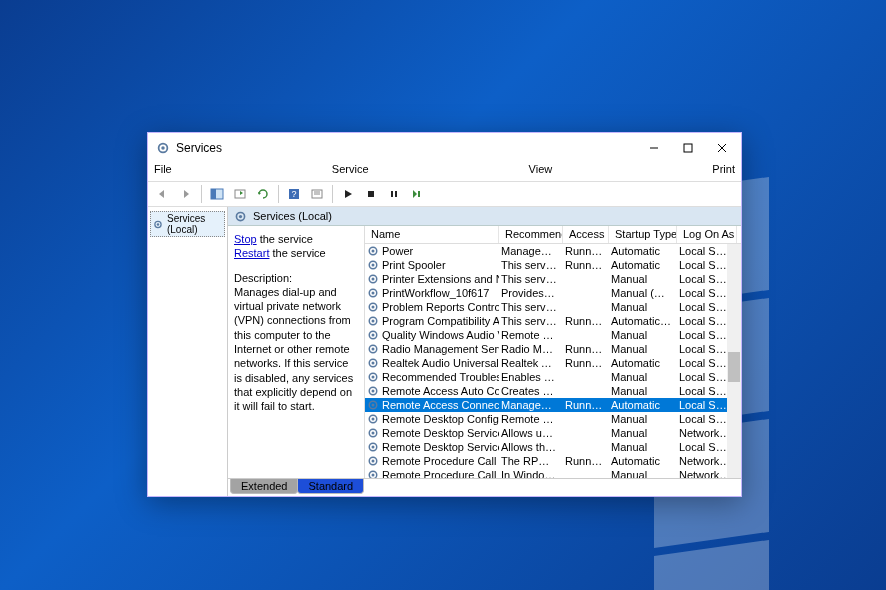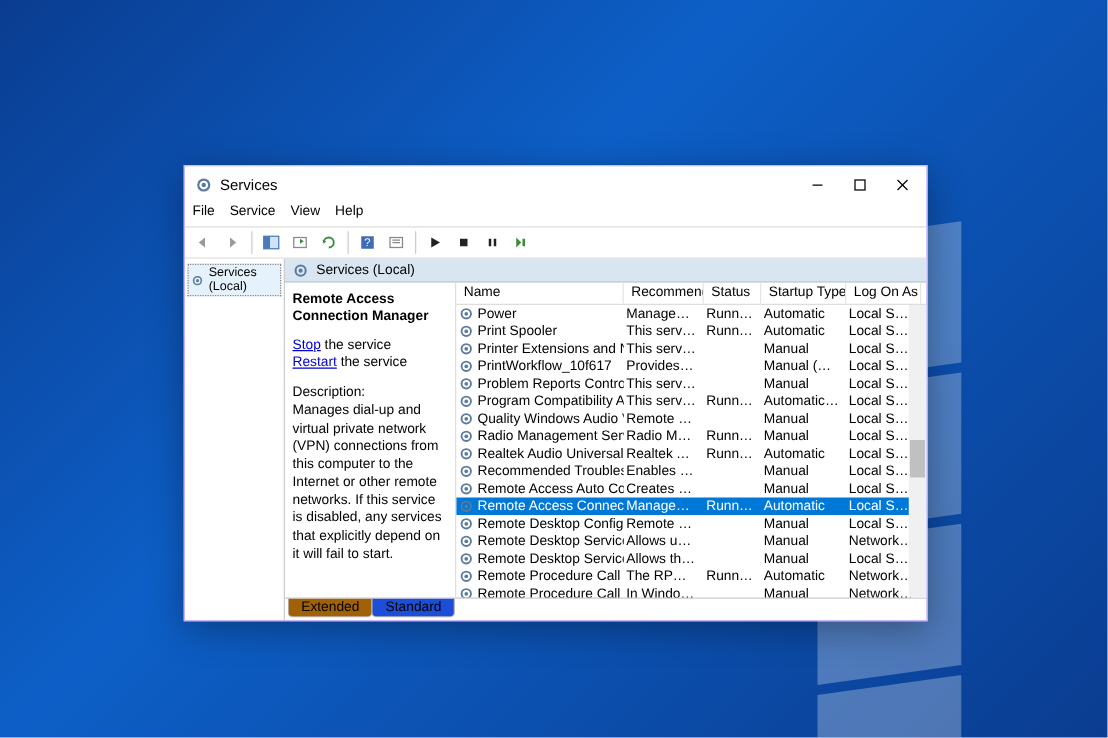--- a/index.html
+++ b/index.html
@@ -12,21 +12,21 @@
   .win-logo div { width:115px; height:113px; background:rgba(255,255,255,0.28); margin:0 0 8px 8px; transform:skewY(-8deg); }
   .window {
     position:absolute; left:147px; top:120px; width:595px; height:365px;
     background:#fff; border:1px solid #c4b5fd; box-shadow:0 6px 28px rgba(0,0,0,.35);
     display:flex; flex-direction:column; font-size:11px; color:#000;margin-top:12px;
   }
   .titlebar { height:30px; display:flex; align-items:center; padding:0 2px 0 8px; }
   .titlebar .ico { width:14px; height:14px; margin-right:6px; }
   .title-text { flex:1; font-size:12px; }
   .winbtn { width:34px; height:26px; display:flex; align-items:center; justify-content:center; }
-  .menubar { height:18px; padding:0 6px; display:flex; gap:12px; font-size:11px; color:#000; }
+  .menubar { height:18px; padding:0 6px; display:flex; gap:12px; font-size:11px; color:#000;justify-content:space-between; }
   .menubar span { cursor:default; }
   .toolbar { height:26px; border-top:1px solid #ddd; border-bottom:1px solid #ddd; display:flex; align-items:center; padding:0 4px; gap:1px;}
   .tbtn { width:22px; height:22px; display:flex; align-items:center; justify-content:center; border:1px solid transparent; }
   .tsep { width:1px; height:18px; background:#ccc; margin:0 3px; }
   .body { flex:1; display:flex; min-height:0;border-radius:12px; }
   .tree { width:80px; background:#fff; border-right:1px solid #ccc; padding:4px 2px; }
   .tree-item { display:flex; align-items:center; gap:4px; padding:1px 2px; background:#e5f1fb; border:1px dotted #888; }
   .tree-item .ico { width:13px; height:13px; }
   .main { flex:1; display:flex; flex-direction:column; min-width:0; }
   .main-header { background:#d9e6f2; border-bottom:1px solid #bcc; height:19px; display:flex; align-items:center; padding:0 6px; gap:6px; }
@@ -42,21 +42,21 @@
   .c-name { width:134px; } .c-desc { width:64px; } .c-stat { width:46px; } .c-start { width:68px; } .c-log { width:60px; }
   .rows { flex:1; overflow:hidden; position:relative; }
   .row { display:flex; height:14px; align-items:center; font-size:11px; white-space:nowrap; }
   .row.sel { background:#0078d7; color:#fff; }
   .row .cell { overflow:hidden; text-overflow:ellipsis; padding:0 6px 0 2px; }
   .row .c-name { display:flex; align-items:center; gap:3px; padding-left:2px; }
   .row .gear-s { width:12px; height:12px; flex-shrink:0; }
   .scrollbar { position:absolute; right:0; top:18px; bottom:0; width:14px; background:#f0f0f0; }
   .scroll-thumb { position:absolute; left:1px; right:1px; top:108px; height:30px; background:#c0c0c0; }
   .tabs { height:18px; border-top:1px solid #ccc; display:flex; align-items:flex-start; padding-left:2px; font-size:11px; }
-  .tab { padding:1px 10px; border:1px solid #bbb; border-top:none; background:#a16207; border-radius:0 0 4px 4px; margin-right:-1px; cursor:default; }
+  .tab { padding:1px 10px; border:1px solid #bbb; border-top:none; background:#a3a3a3; border-radius:0 0 4px 4px; margin-right:-1px; cursor:default; }
   .tab.inactive { background:#1d4ed8; }
   svg { display:block; }
 </style>
 </head>
 <body>
 
 <div class="win-logo">
   <div></div>
     <div></div>
     <div></div>
@@ -85,21 +85,21 @@
           <line x1="1" y1="1" x2="9" y2="9" stroke="#000"></line>
           <line x1="9" y1="1" x2="1" y2="9" stroke="#000"></line>
         </svg>
       </div>
   </div>
 
   <div class="menubar">
     <span>File</span>
     <span>Service</span>
     <span>View</span>
-    <span>Help</span>
+    <span>Print</span>
   </div>
 
   <div class="toolbar">
     <div class="tbtn">
         <svg width="14" height="12">
           <path d="M8 2 L3 6 L8 10 Z" fill="#9a9a9a"></path>
         </svg>
       </div>
     <div class="tbtn">
         <svg width="14" height="12">
@@ -179,32 +179,31 @@
       <div class="main-header">
         <svg class="gear" viewBox="0 0 16 16">
             <circle cx="8" cy="8" r="5" fill="none" stroke="#5a7aa0" stroke-width="2"></circle>
             <circle cx="8" cy="8" r="2" fill="#5a7aa0"></circle>
           </svg>
         <span>Services (Local)</span>
       </div>
 
       <div class="content">
         <div class="details">
-          <div class="svc-name">Remote Access Connection Manager</div>
           <div><a>Stop</a><span> the service</span></div>
           <div><a>Restart</a><span> the service</span></div>
           <div class="desc-label">Description:</div>
           <div>Manages dial-up and virtual private network (VPN) connections from this computer to the Internet or other remote networks. If this service is disabled, any services that explicitly depend on it will fail to start.</div>
         </div>
 
         <div class="list">
           <div class="cols">
             <div class="col c-name">Name</div>
             <div class="col c-desc">Recommended</div>
-            <div class="col c-stat">Status</div>
+            <div class="col c-stat">Access</div>
             <div class="col c-start">Startup Type</div>
             <div class="col c-log">Log On As</div>
           </div>
           <div class="rows" id="rows">
               <div class="row">
                 <div class="cell c-name">
                   <span>
                     <svg class="gear-s" viewBox="0 0 16 16">
                       <circle cx="8" cy="8" r="5" fill="none" stroke="#5a7aa0" stroke-width="2"></circle>
                       <circle cx="8" cy="8" r="2" fill="#5a7aa0"></circle>

